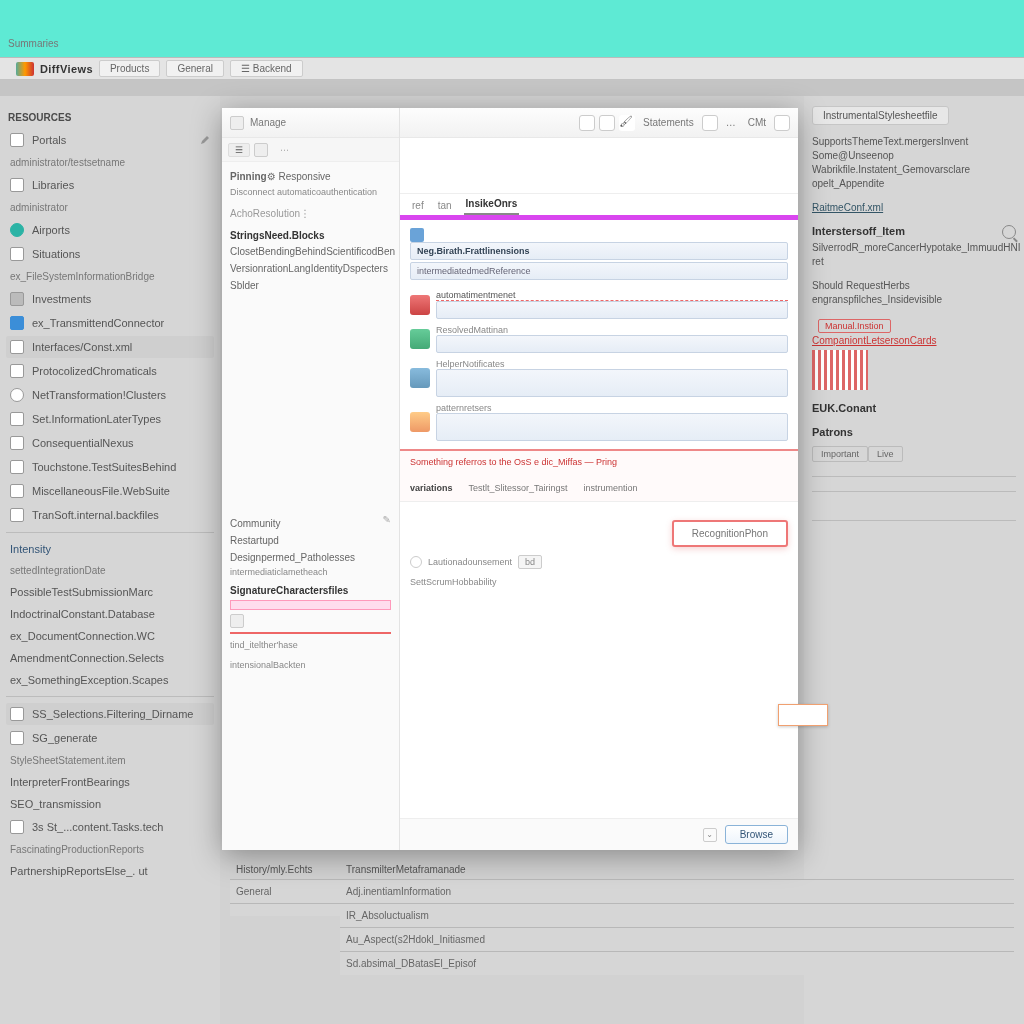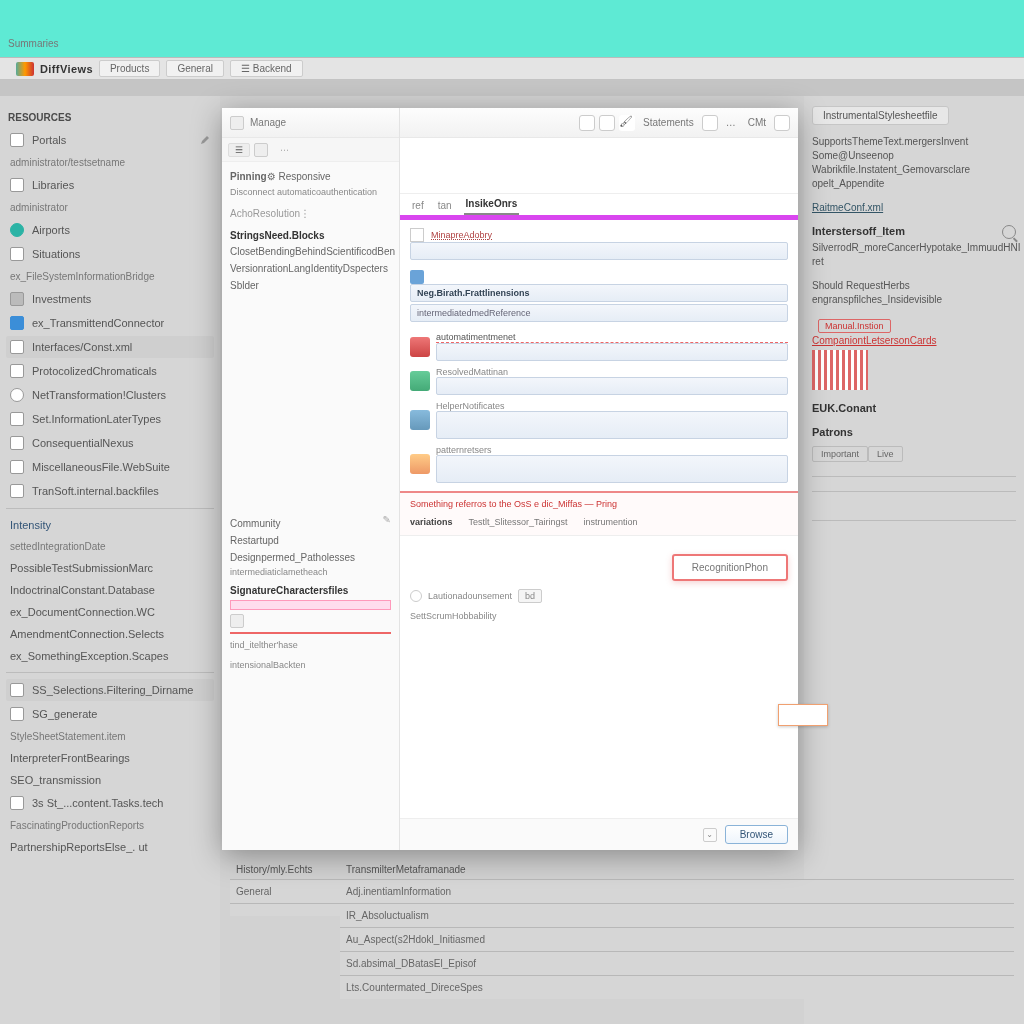--- a/index.html
+++ b/index.html
@@ -71,21 +71,21 @@
 .item-row { display:flex; align-items:center; gap:6px; margin: 6px 0; }
 .item-ico { width:20px; height:20px; border-radius:3px; flex:none; }
 .item-ico.r { background: linear-gradient(#e77,#c44); }
 .item-ico.g { background: linear-gradient(#6c9,#4a7); }
 .item-ico.b { background: linear-gradient(#8bd,#69b); }
 .item-ico.y { background: linear-gradient(#fc8,#e96); }
 .underline-red { font-size:9px; border-bottom: 1px dashed #e66; color:#555; }
 .sm { font-size:9px; color:#888; }
 
 .alert-strip { margin: 8px -10px 0; padding: 6px 10px; border-top:2px solid #e88; border-bottom:1px solid #eee; background:#fffafa; }
-.alert-strip .warn { font-size:9px; color:#c33; margin-bottom:6px; }
+.alert-strip .warn { font-size:9px; color:#c33; margin-bottom:14px; }
 .alert-tabs { display:flex; gap:16px; font-size:9px; color:#777; }
 .alert-tabs .at { padding:2px 0; }
 .alert-tabs .at.bold { font-weight:bold; color:#444; }
 .hl-box { position: relative; margin: 18px 0 8px; display:flex; justify-content:flex-end; }
 .hl-btn { border:2px solid #e77; background:#fff; padding: 6px 18px; font-size:10px; color:#777; border-radius:3px; box-shadow: 0 2px 6px rgba(220,80,80,.25); }
 .row-line { display:flex; align-items:center; gap:6px; font-size:9px; color:#888; margin-top: 8px; }
 .row-line .mini { border:1px solid #ccc; background:#f5f5f5; padding:1px 6px; border-radius:2px; }
 .m-footer { height: 32px; border-top: 1px solid #eee; display:flex; justify-content:flex-end; align-items:center; gap:8px; padding: 0 10px; background:#fafafa; }
 .m-footer .drop { width:14px; height:14px; border:1px solid #ccc; border-radius:2px; display:flex; align-items:center; justify-content:center; font-size:8px; color:#888; }
 .m-footer .primary { border:1px solid #8ab3d8; background:linear-gradient(#fff,#eef5fc); color:#357; font-size:10px; padding: 3px 14px; border-radius:3px; }
@@ -157,20 +157,24 @@
   <div class="nav-item">
       <span class="nav-ico"></span>
       <span>Set.InformationLaterTypes</span>
     </div>
   <div class="nav-item">
       <span class="nav-ico"></span>
       <span>ConsequentialNexus</span>
     </div>
   <div class="nav-item">
       <span class="nav-ico"></span>
+      <span>Touchstone.TestSuitesBehind</span>
+    </div>
+  <div class="nav-item">
+      <span class="nav-ico"></span>
       <span>MiscellaneousFile.WebSuite</span>
     </div>
   <div class="nav-item">
       <span class="nav-ico"></span>
       <span>TranSoft.internal.backfiles</span>
     </div>
   <div class="section-line"></div>
   <div class="nav-item">
       <span style="color:#357">Intensity</span>
     </div>
@@ -248,21 +252,20 @@
       <div class="thead">History/mly.Echts</div>
       <div class="trow">General</div>
       <div class="trow"></div>
     </div>
     <div style="flex:1">
       <div class="thead">TransmilterMetaframanade</div>
       <div class="trow">Adj.inentiamInformation</div>
       <div class="trow">IR_Absoluctualism</div>
       <div class="trow">Au_Aspect(s2Hdokl_Initiasmed</div>
       <div class="trow">Sd.absimal_DBatasEl_Episof</div>
-      <div class="trow">Lts.Countermated_DireceSpes</div>
     </div>
   </div>
 </div>
 
 <div class="modal-shadow">
   <div class="modal-left">
     <div class="m-head">
       <span class="doc-ico"></span>
       <span class="m-head-title">Manage</span>
     </div>
@@ -323,25 +326,20 @@
     </div>
     <div style="height:56px;border-bottom:1px solid #eee"></div>
     <div class="m-tabs">
       <span class="t">ref</span>
       <span class="t">tan</span>
       <span class="t act">InsikeOnrs</span>
     </div>
 
     <div class="m-content">
       <div class="field-block">
-        <span style="width:14px;height:14px;display:inline-block;border:1px solid #ccc;vertical-align:middle;margin-right:4px"></span>
-        <span class="field-lab">MinapreAdobry</span>
-        <input class="field-inp" style="">
-      </div>
-      <div class="field-block">
         <span style="width:14px;height:14px;display:inline-block;background:#6aa3d8;vertical-align:middle;margin-right:4px;border-radius:2px"></span>
         <input class="field-inp" style="font-weight: bold; color: rgb(51, 68, 85);" value="Neg.Birath.Frattlinensions">
         <input class="field-inp" style="margin-top: 2px;" value="intermediatedmedReference">
       </div>
 
       <div class="item-row">
         <span class="item-ico r"></span>
         <div style="flex:1">
           <div class="underline-red">automatimentmenet</div>
           <input class="field-inp" style="">

